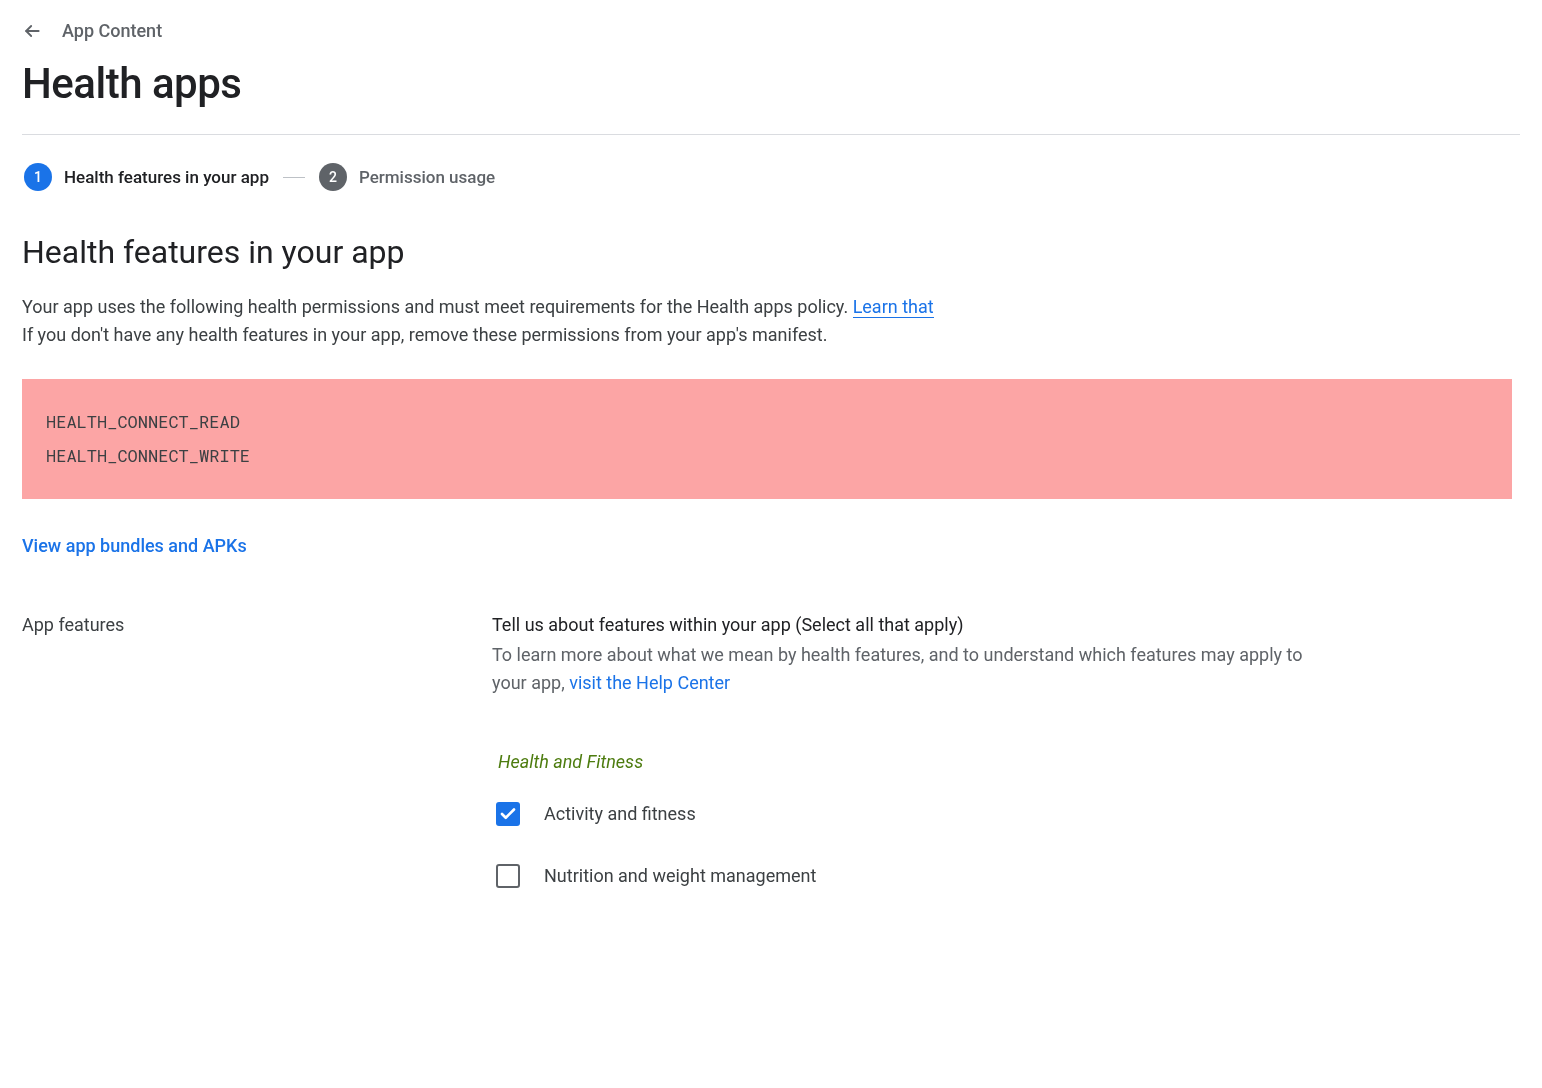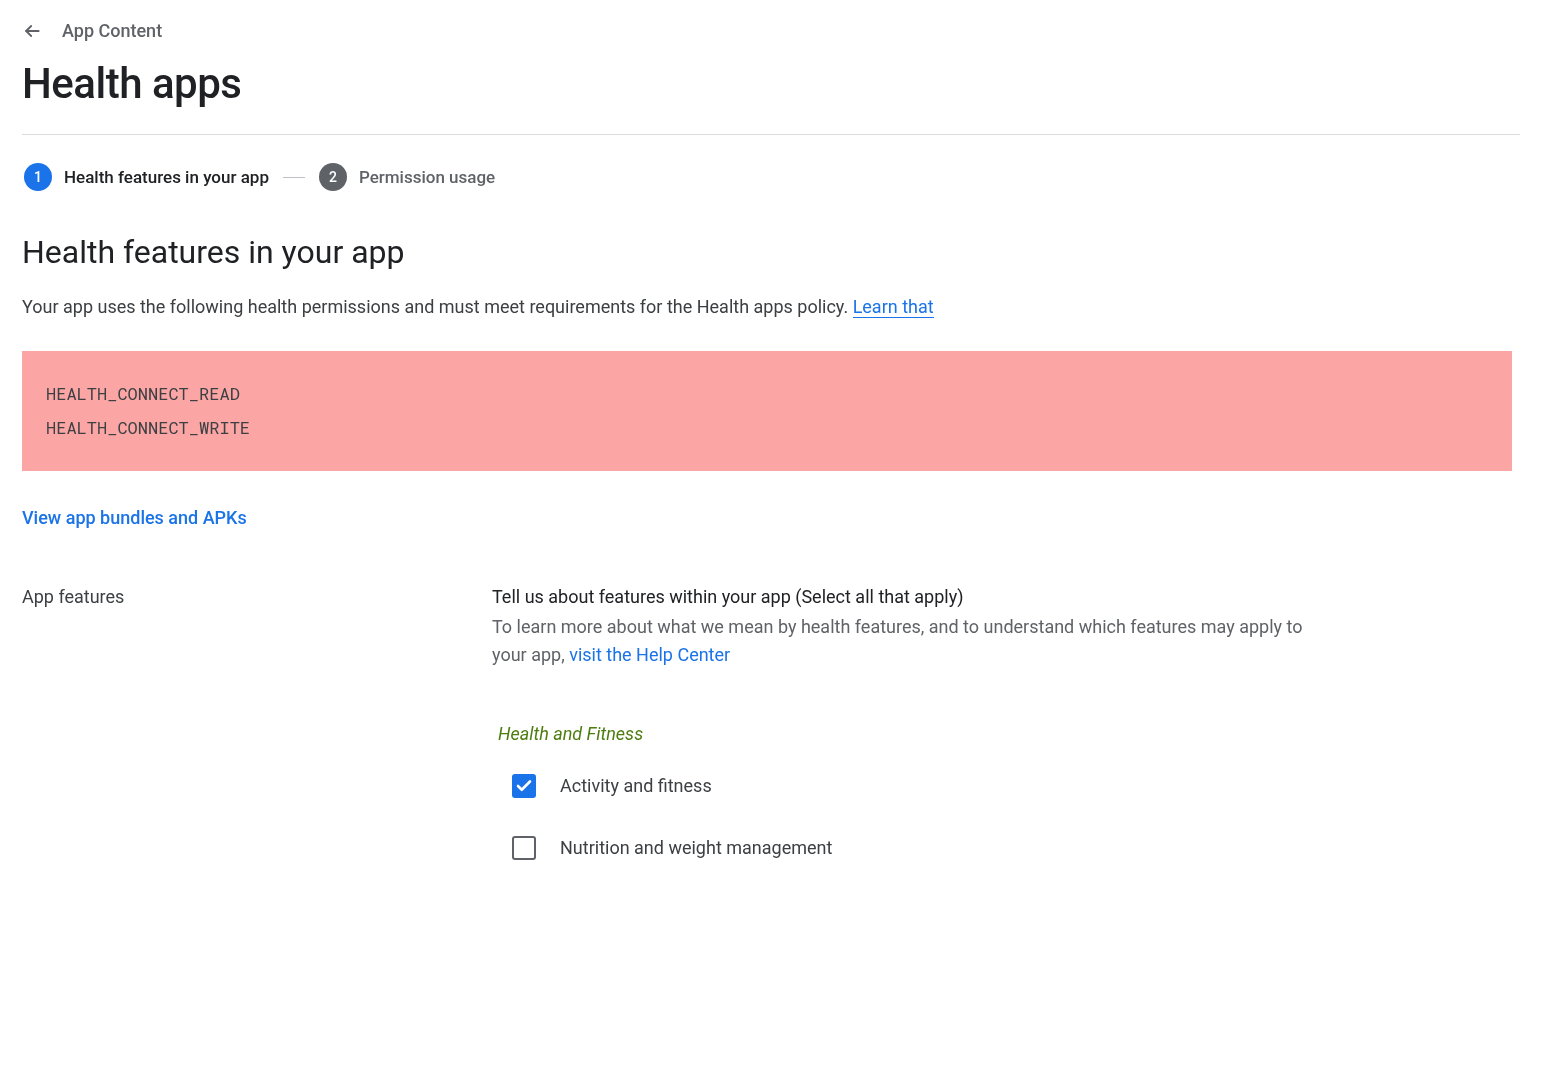--- a/index.html
+++ b/index.html
@@ -161,21 +161,21 @@
     color: #4d7c0f;
     margin-bottom: 30px;
     margin-left: 6px;
     font-style: italic;
   }
   .checkbox-row {
     display: flex;
     align-items: center;
     gap: 24px;
     margin-bottom: 38px;
-    margin-left: 20px;
+    margin-left: 4px;
   }
   .checkbox {
     width: 24px;
     height: 24px;
     border-radius: 3px;
     display: flex;
     align-items: center;
     justify-content: center;
     cursor: pointer;
     flex-shrink: 0;
@@ -224,20 +224,21 @@
   <div class="step">
     <div class="step-circle inactive">2</div>
     <div class="step-label inactive">Permission usage</div>
   </div>
 </div>
 
 <h2 class="section-title">Health features in your app</h2>
 
 <div class="desc">
   <span>Your app uses the following health permissions and must meet requirements for the Health apps policy. </span><a href="#">Learn that</a><br>
+  <span>If you don't have any health features in your app, remove these permissions from your app's manifest.</span>
 </div>
 
 <div class="perm-box">
   <div>HEALTH_CONNECT_READ</div>
   <div>HEALTH_CONNECT_WRITE</div>
 </div>
 
 <div class="link-button">View app bundles and APKs</div>
 
 <div class="form-row">

